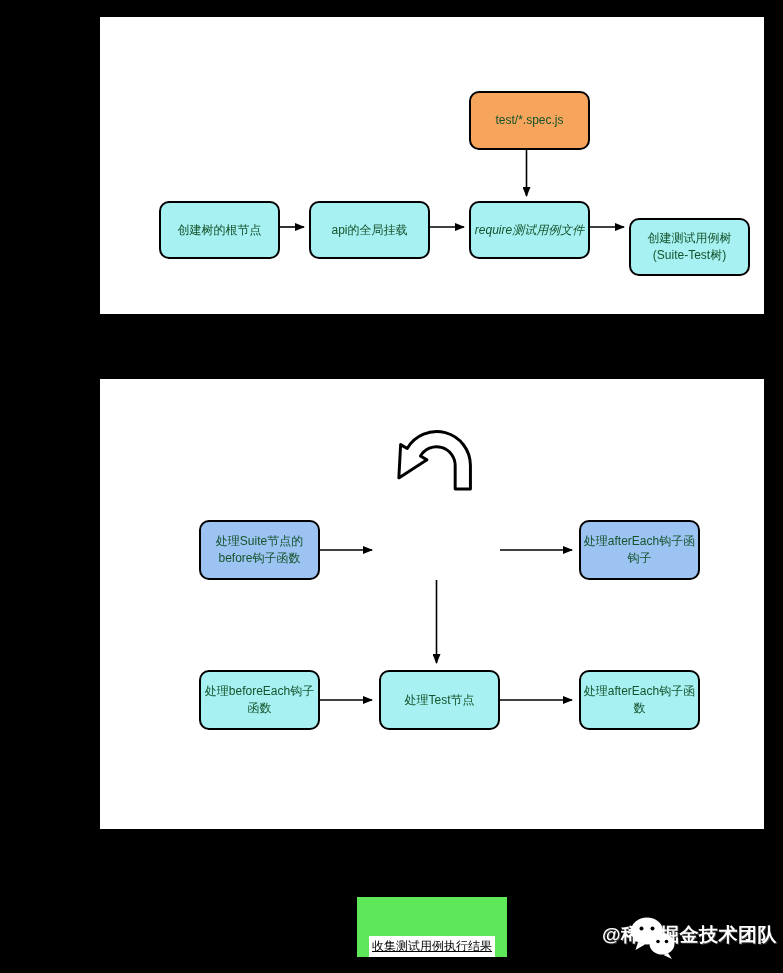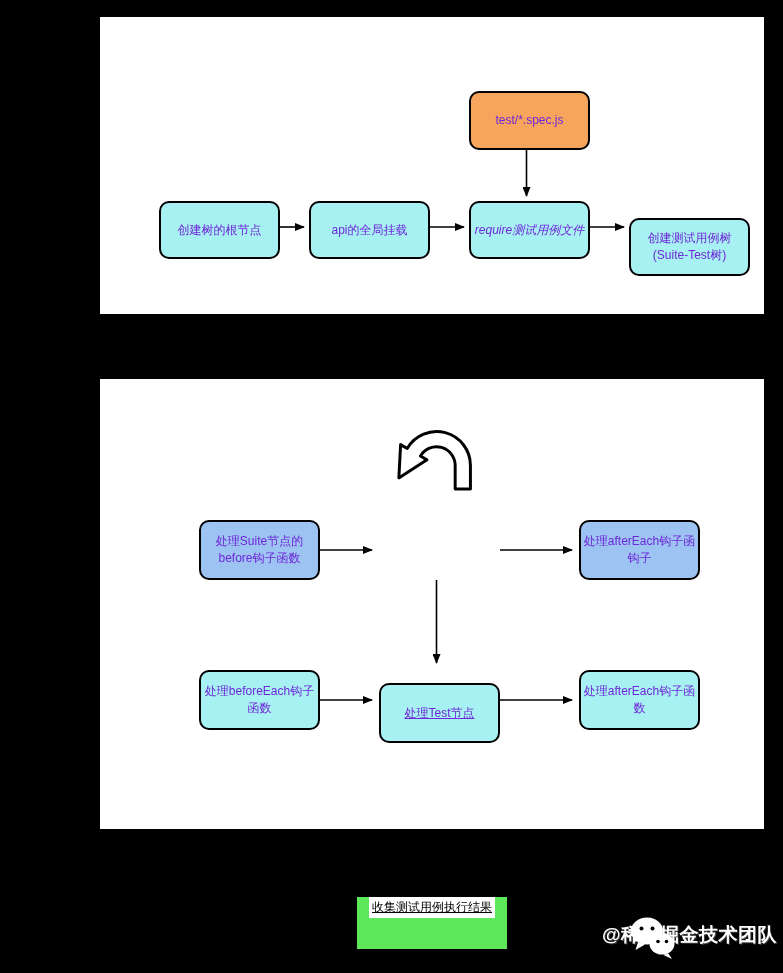--- a/index.html
+++ b/index.html
@@ -35,59 +35,59 @@
     box-sizing: border-box;
     width: 121px;
     border: 2px solid #000;
     border-radius: 10px;
     display: flex;
     align-items: center;
     justify-content: center;
     text-align: center;
     font-size: 12px;
     line-height: 1.4;
-    color: #6d28d9;
+    color: #14532d;
     padding: 2px 1px;
     white-space: pre-line;
   }
   .h59 { height: 59px; }
   .h58 { height: 58px; }
   .h60 { height: 60px; }
 
   
   .p1-src { left: 369px; top: 74px; }
   .p1-s0  { left: 59px;  top: 184px; }
   .p1-s1  { left: 209px; top: 184px; }
   .p1-s2  { left: 369px; top: 184px; }
   .p1-s3  { left: 529px; top: 184px; margin-top: 17px; }
 
   
   .p2-a0 { left: 99px;  top: 141px; }
   .p2-a1 { left: 279px; top: 141px; }
   .p2-a2 { left: 479px; top: 141px; }
   .p2-b0 { left: 99px;  top: 291px; text-align: center; }
-  .p2-b1 { left: 279px; top: 304px; text-decoration: underline; }
+  .p2-b1 { left: 279px; top: 291px; }
   .p2-b2 { left: 479px; top: 291px; }
 
   .loop-icon {
     position: absolute;
     left: 283px;
     top: 44px;
     width: 102px;
     height: 72px;
   }
 
   .result-box {
     position: absolute;
     left: 357px;
     top: 897px;
     width: 150px;
-    height: 52px;
+    height: 60px;
     display: flex;
-    align-items: flex-start;
+    align-items: flex-end;
     justify-content: center;
   }
   .result-box span {
     background: #fff;
     color: #000;
     font-size: 12px;
     text-decoration: underline;
     padding: 2px 3px;
     white-space: nowrap;
   }

